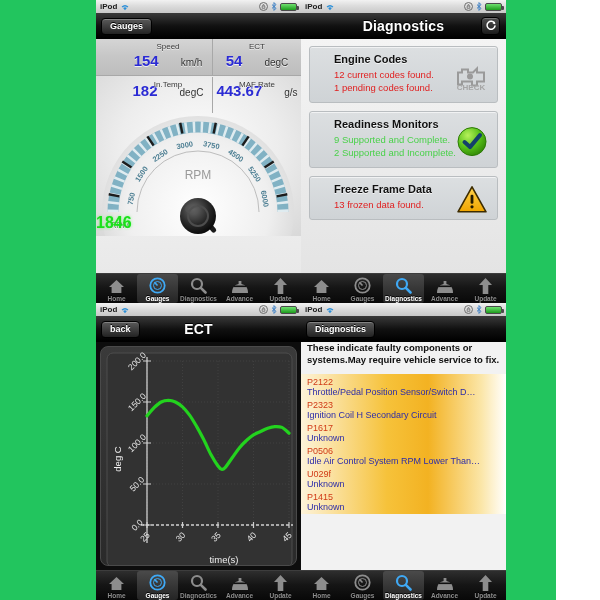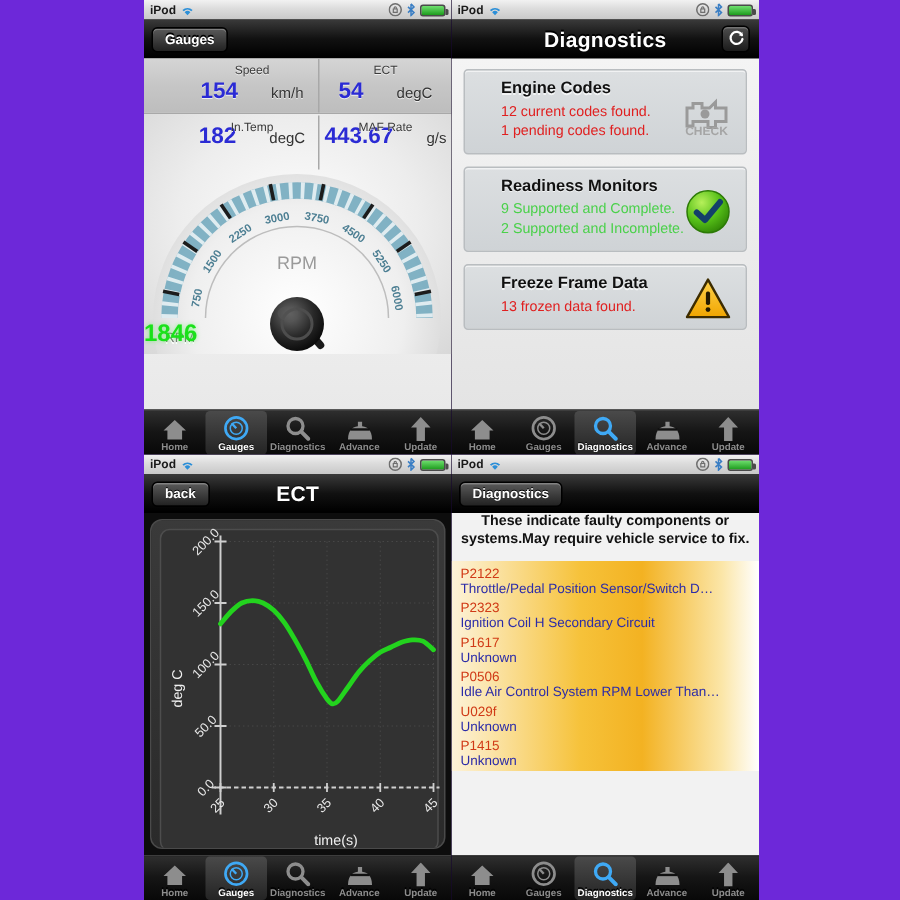--- a/index.html
+++ b/index.html
@@ -2,21 +2,21 @@
 <html><head>
 <meta charset="utf-8">
 <style>
   * { box-sizing: border-box; margin: 0; padding: 0; }
   html, body {
     width: 600px; height: 600px;
     background: #ffffff;
     font-family: "Liberation Sans", sans-serif;
     overflow: hidden;
   }
-  .stage { position: relative; width: 600px; height: 600px; background:#6d28d9; }
+  .stage { position: relative; width: 556px; height: 600px; background:#22c55e; }
 
   
   .phone {
     position: absolute;
     background: #000;
     overflow: hidden;
   }
   .p1 { left: 96px;  top: 0px;   width: 205px; height: 303px; }
   .p2 { left: 301px; top: 0px;   width: 205px; height: 303px; }
   .p3 { left: 96px;  top: 303px; width: 205px; height: 297px; }
@@ -179,21 +179,21 @@
   
   .t-body {
     position:absolute; top:39px; bottom:30px; left:0; right:0;
     background:#f2f2f2; overflow:hidden;
   }
   .t-title {
     text-align:center; font-size:13px; font-weight:bold; color:#111;
     padding:12px 0 10px 0;
   }
   .t-sub {
-    text-align:center; font-size:9.5px; font-weight:bold; color:#111;
+    font-size:9.5px; font-weight:bold; color:#111;
     line-height:12px; padding:0 6px 8px 6px;
   }
   .t-list {
     background: linear-gradient(to right,#fdf3da 0%,#f6c23a 42%,#f3b222 62%,#fbe6a8 88%,#ffffff 100%);
     padding:2px 0 0 0;
   }
   .t-code {
     font-size:9px; color:#d03a16; padding:1px 0 0 6px; font-weight:normal;
   }
   .t-desc {

